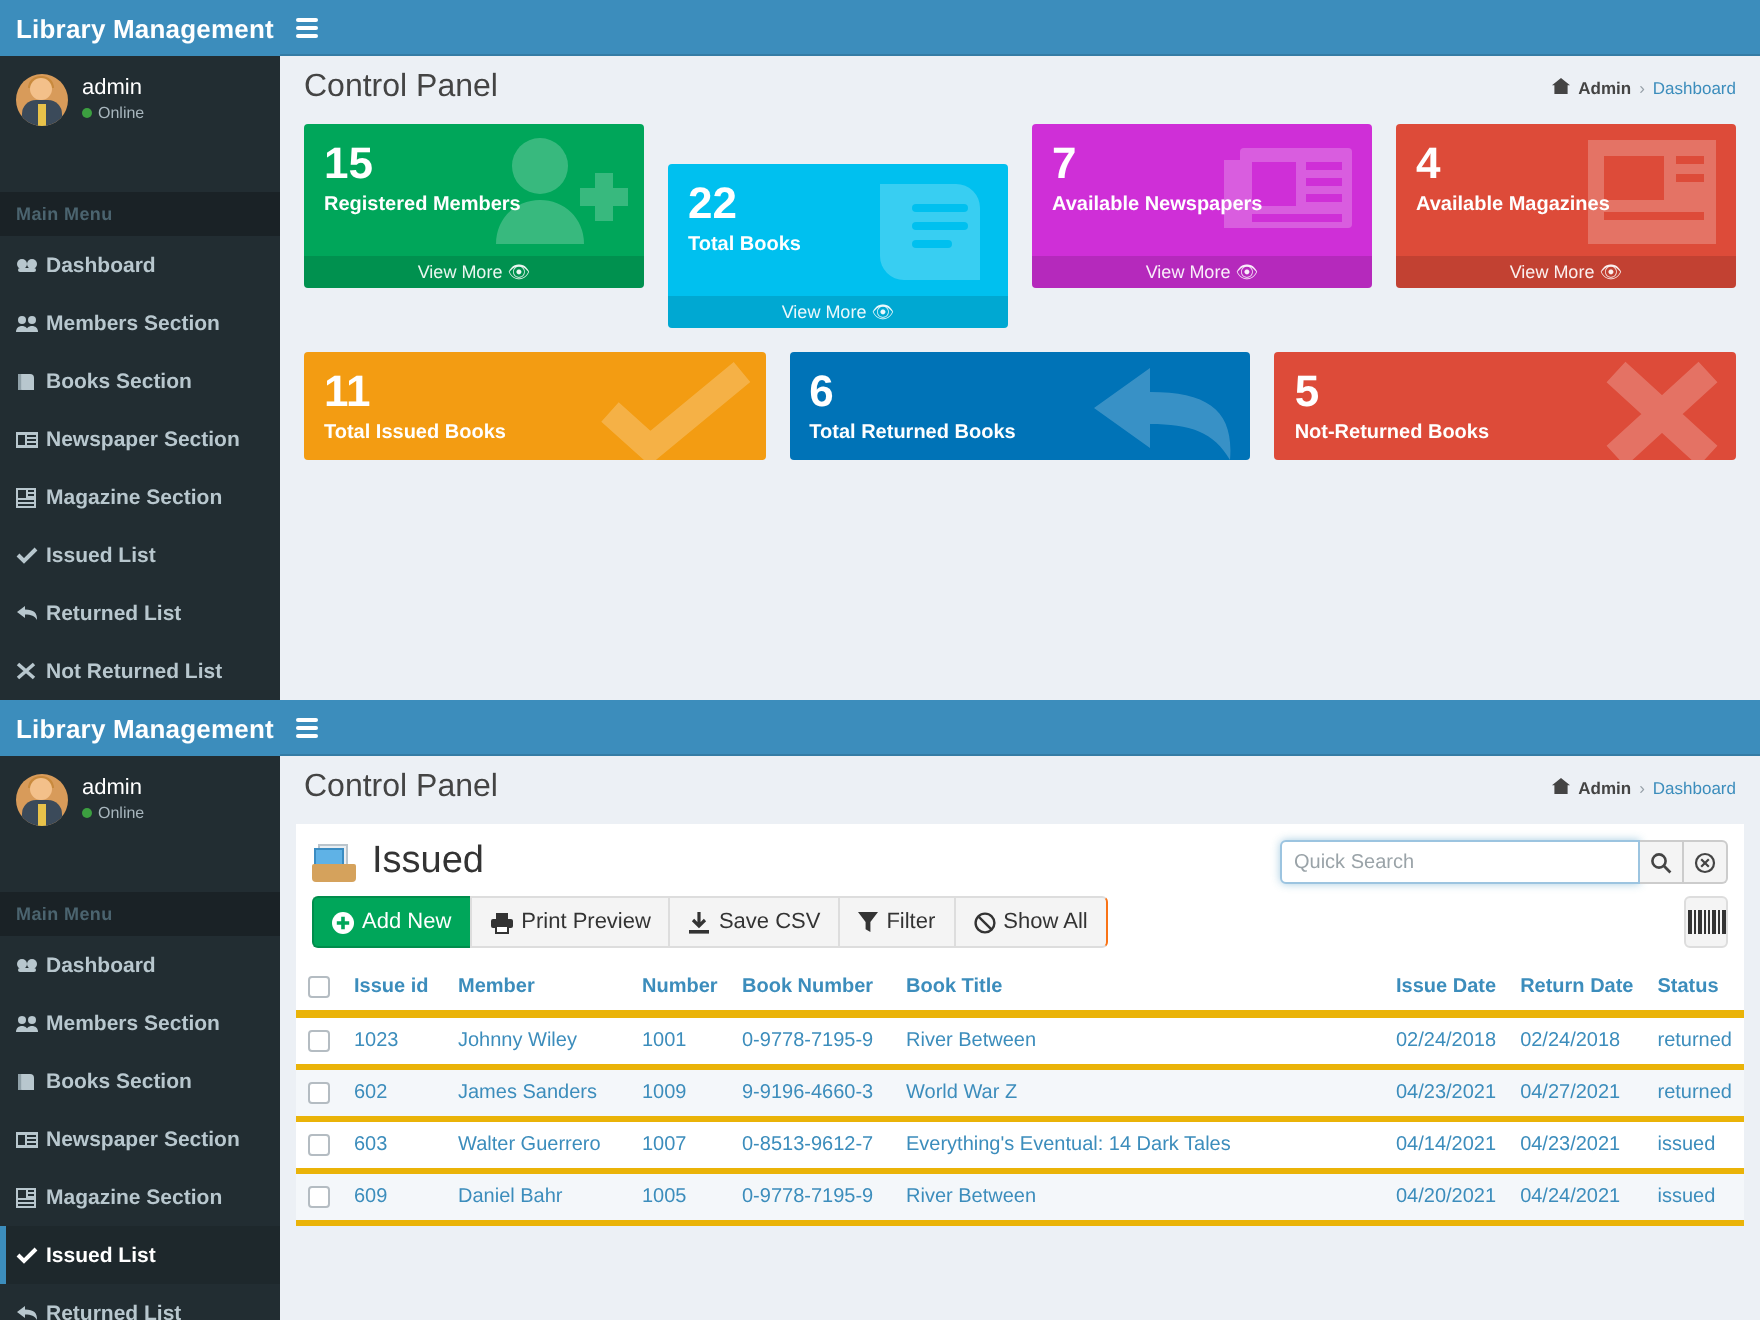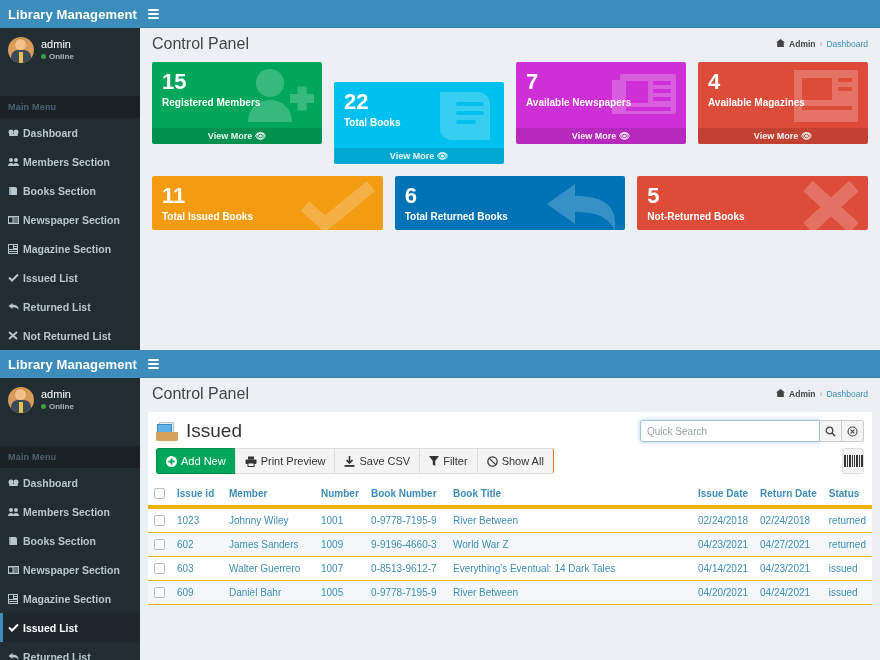--- a/index.html
+++ b/index.html
@@ -44,21 +44,21 @@
   .avatar {
     width: 26px; height: 26px; border-radius: 50%; overflow: hidden; flex: 0 0 26px;
     position: relative; background: #d89b5a;
   }
   .avatar .head { position: absolute; left: 7px; top: 2px; width: 11px; height: 11px; border-radius: 50%; background: #f3c08a; }
   .avatar .hair { position: absolute; left: 6px; top: 1px; width: 13px; height: 6px; border-radius: 6px 6px 0 0; background: #c98a3d; }
   .avatar .body { position: absolute; left: 3px; bottom: 0; width: 20px; height: 13px; border-radius: 7px 7px 0 0; background: #3b4a5a; }
   .avatar .tie { position: absolute; left: 11px; bottom: 0; width: 4px; height: 11px; background: #e8c24a; }
   .user-info { margin-left: 7px; line-height: 1.25; }
   .user-info .uname { color: #fff; font-size: 11px; }
-  .user-info .ustat { color: #a7b5bc; font-size: 8px; font-weight: bold; display: flex; align-items: center; gap: 3px; }
+  .user-info .ustat { color: #a7b5bc; font-size: 8px; font-weight: normal; display: flex; align-items: center; gap: 3px; }
   .dot-online { width: 5px; height: 5px; border-radius: 50%; background: #3c9f40; display: inline-block; }
 
   .menu-header {
     background: #1a2226; color: #4b646f; font-size: 9px; font-weight: bold;
     padding: 6px 8px; letter-spacing: .2px; margin-top: 24px;
   }
   .menu { list-style: none; }
   .menu li { display: flex; align-items: center; height: 29px; padding: 0 8px;
              font-size: 10.5px; color: #b8c7ce; font-weight: bold; position: relative; white-space: nowrap; }
   .menu li.active { background: #1e282c; color: #fff; border-left: 3px solid #3c8dbc; padding-left: 5px; }
@@ -81,21 +81,21 @@
   .boxes { padding: 0 6px; display: flex; flex-wrap: wrap; }
   .col { padding: 0 6px 12px 6px; }
   .col-3 { width: 25%; }
   .col-4 { width: 33.3333%; }
   .small-box { position: relative; border-radius: 2px; overflow: hidden; color: #fff; }
   .small-box .inner { padding: 8px 10px 2px 10px; position: relative; z-index: 2; }
   .small-box h3 { font-size: 22px; font-weight: bold; line-height: 1.05; margin-bottom: 4px; }
   .small-box p { font-size: 10px; font-weight: bold; padding-bottom: 6px; }
   .small-box .sb-icon { position: absolute; right: 6px; top: 4px; z-index: 1; opacity: .22; }
   .small-box .sb-footer {
-    display: block; text-align: center; font-size: 9px; font-weight: bold;
+    display: block; text-align: center; font-size: 9px; font-weight: normal;
     padding: 3px 0; position: relative; z-index: 2; background: rgba(0,0,0,.12); color: rgba(255,255,255,.92);
   }
   .small-box.tall .inner { padding-bottom: 14px; }
   .bg-green  { background: #00a65a; }
   .bg-aqua   { background: #00c0ef; margin-top: 20px; }
   .bg-fuchsia{ background: #cf2fd7; }
   .bg-red    { background: #dd4b39; }
   .bg-yellow { background: #f39c12; }
   .bg-blue   { background: #0073b7; }
 
@@ -142,21 +142,21 @@
   .barcode i { display: block; width: 1px; background: #333; height: 12px; }
   .barcode i.w { width: 2px; }
 
   
   table.dtable { width: 100%; border-collapse: collapse; margin-top: 8px; }
   table.dtable th {
     text-align: left; font-size: 10px; color: #3c8dbc; font-weight: bold;
     padding: 6px 6px; border-bottom: 4px solid #eab308; background: #fff; white-space: nowrap;
   }
   table.dtable td {
-    font-size: 10px; color: #3c8dbc; padding: 6px 6px; border-bottom: 1px solid #eab308;
+    font-size: 10px; color: #3c8dbc; padding: 6px 6px; border-bottom: 3px solid #eab308;
     white-space: nowrap;
   }
   table.dtable tbody tr:nth-child(even) { background: #f4f7fa; }
   .cbx { width: 11px; height: 11px; border: 1px solid #b4bcc2; background: #fff; border-radius: 2px; display: block; }
   th.c-chk, td.c-chk { width: 22px; }
   .col-issue { width: 52px; }
   .col-member { width: 92px; }
   .col-number { width: 50px; }
   .col-booknum { width: 82px; }
   .col-title { width: auto; }

